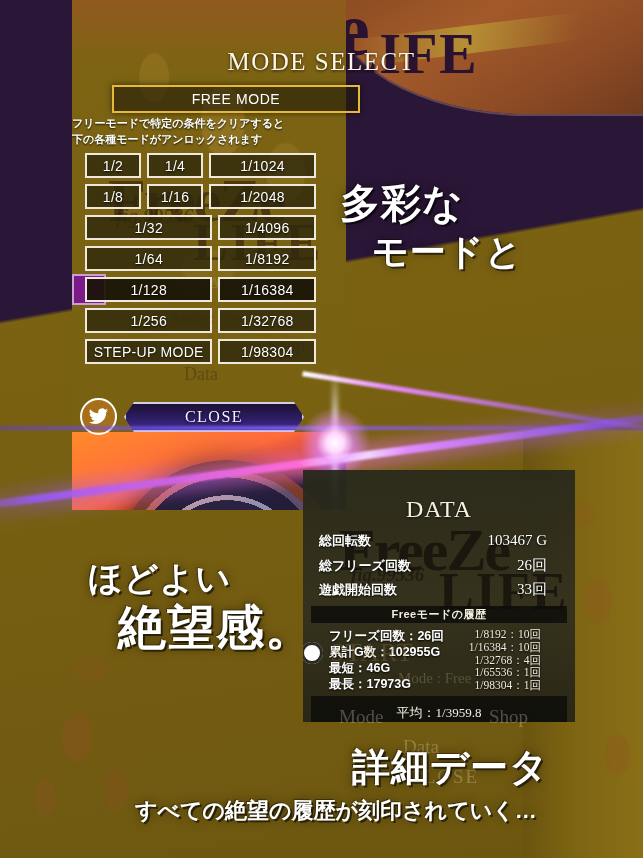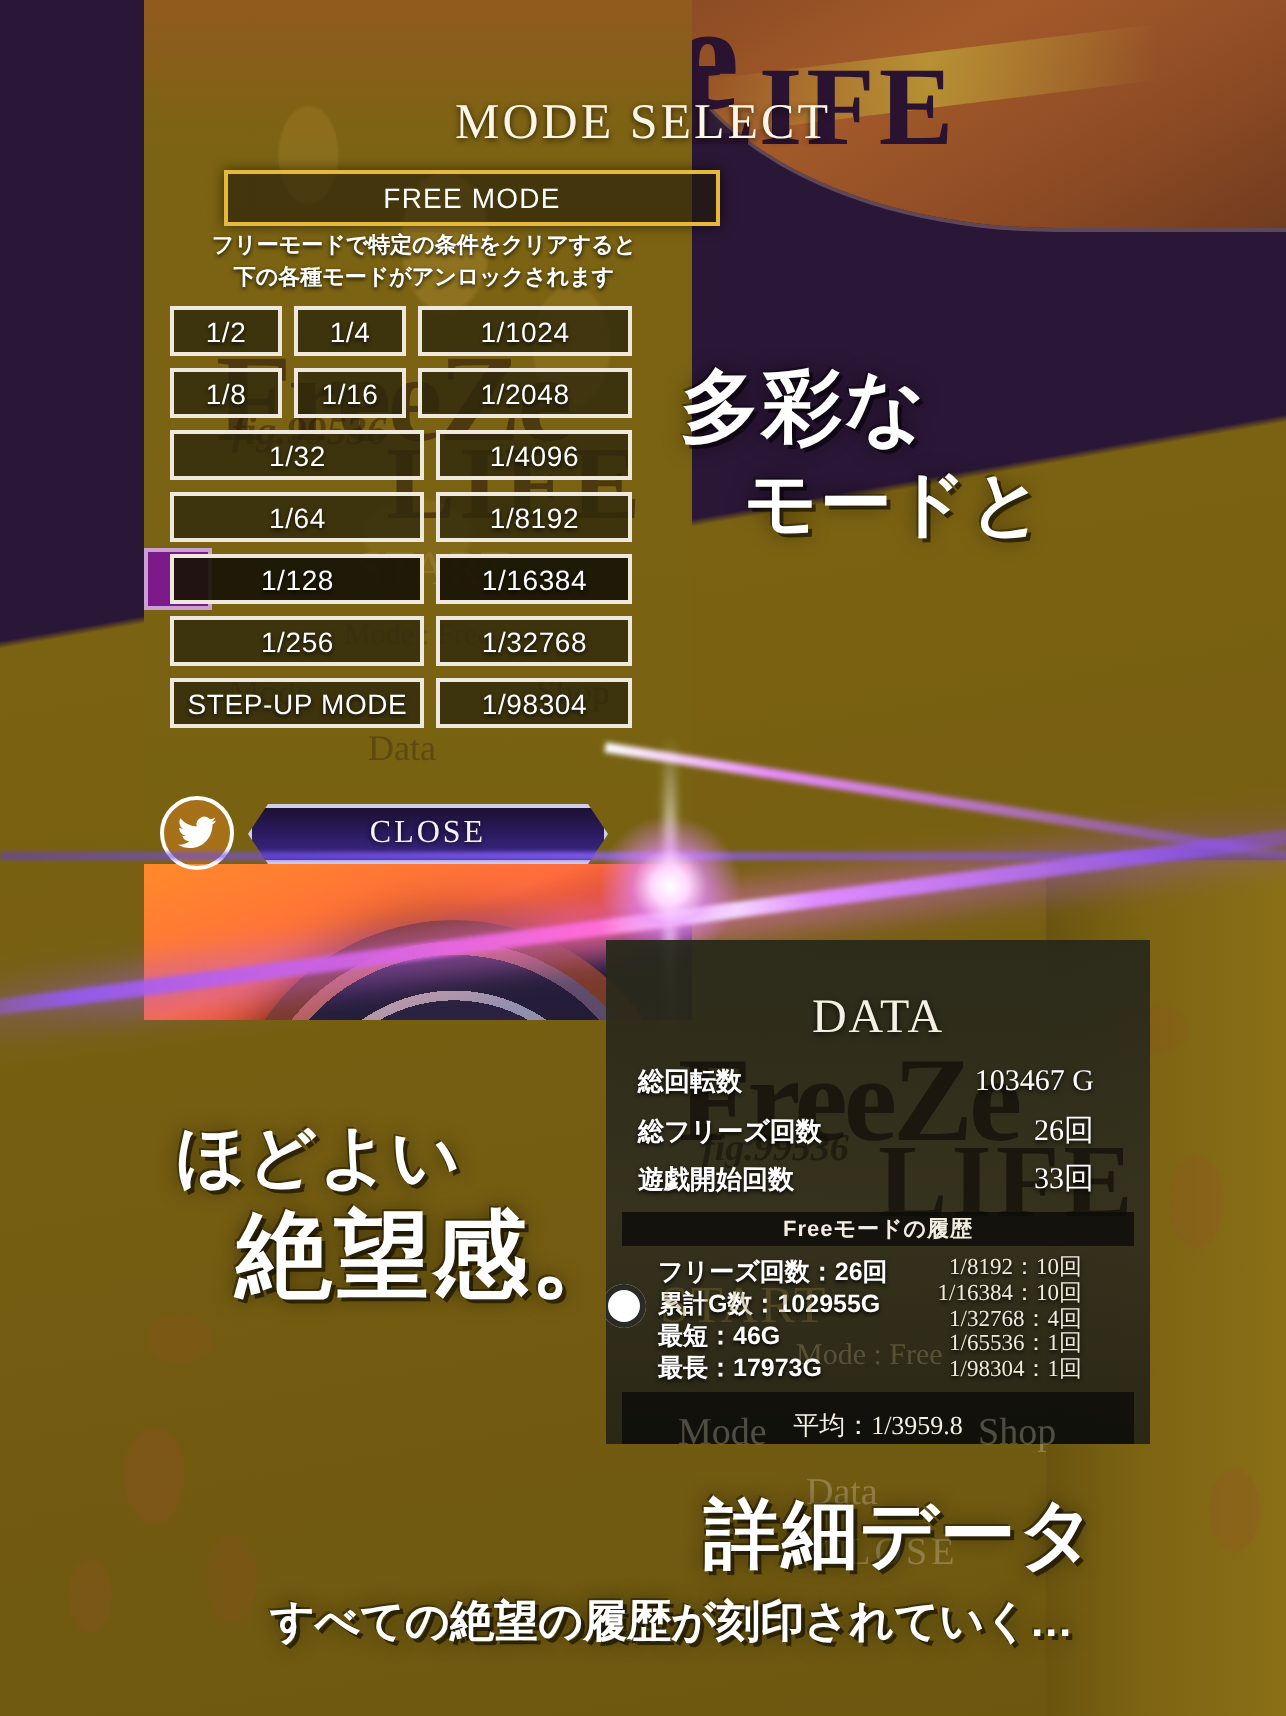--- a/index.html
+++ b/index.html
@@ -85,21 +85,21 @@
   }
   .free-mode-btn{
     position:absolute;left:85px;top:85px;width:244px;height:24px;
     border:2px solid #e7b93a;background:rgba(32,26,8,.62);
     display:flex;align-items:center;justify-content:center;
     color:#fff;font-size:14px;letter-spacing:.6px;
     box-shadow:0 0 6px rgba(0,0,0,.55);
     margin-left:27px;
   }
   .mode-desc{
-    position:absolute;left:72px;right:0;top:116px;width:280px;text-align:center;
+    position:absolute;left:72px;right:0;top:116px;width:280px;
     color:#fff;font-size:11px;line-height:1.45;font-weight:700;
     text-shadow:0 1px 2px rgba(0,0,0,.85);
   }
   .mode-grid{position:absolute;left:85px;top:153px;width:231px;}
   .mrow{display:flex;gap:6px;margin-bottom:6px;height:25px;position:relative;}
   .mbtn{
     border:2px solid #efe9dd;background:rgba(46,40,12,.80);
     display:flex;align-items:center;justify-content:center;
     color:#ffffff;font-size:14px;letter-spacing:.3px;box-sizing:border-box;
     text-shadow:0 1px 2px rgba(0,0,0,.8);

